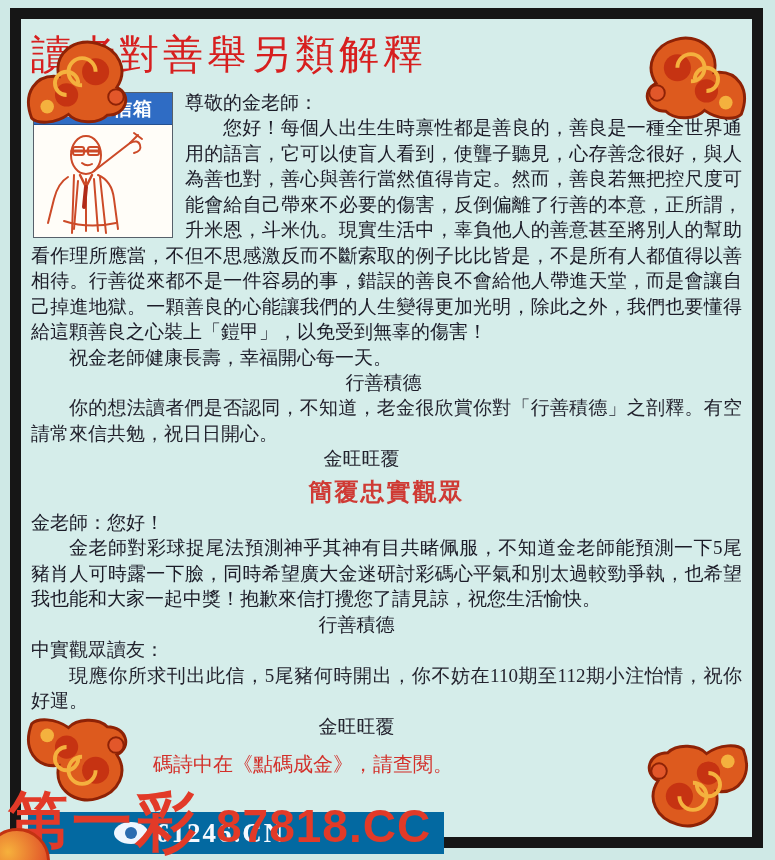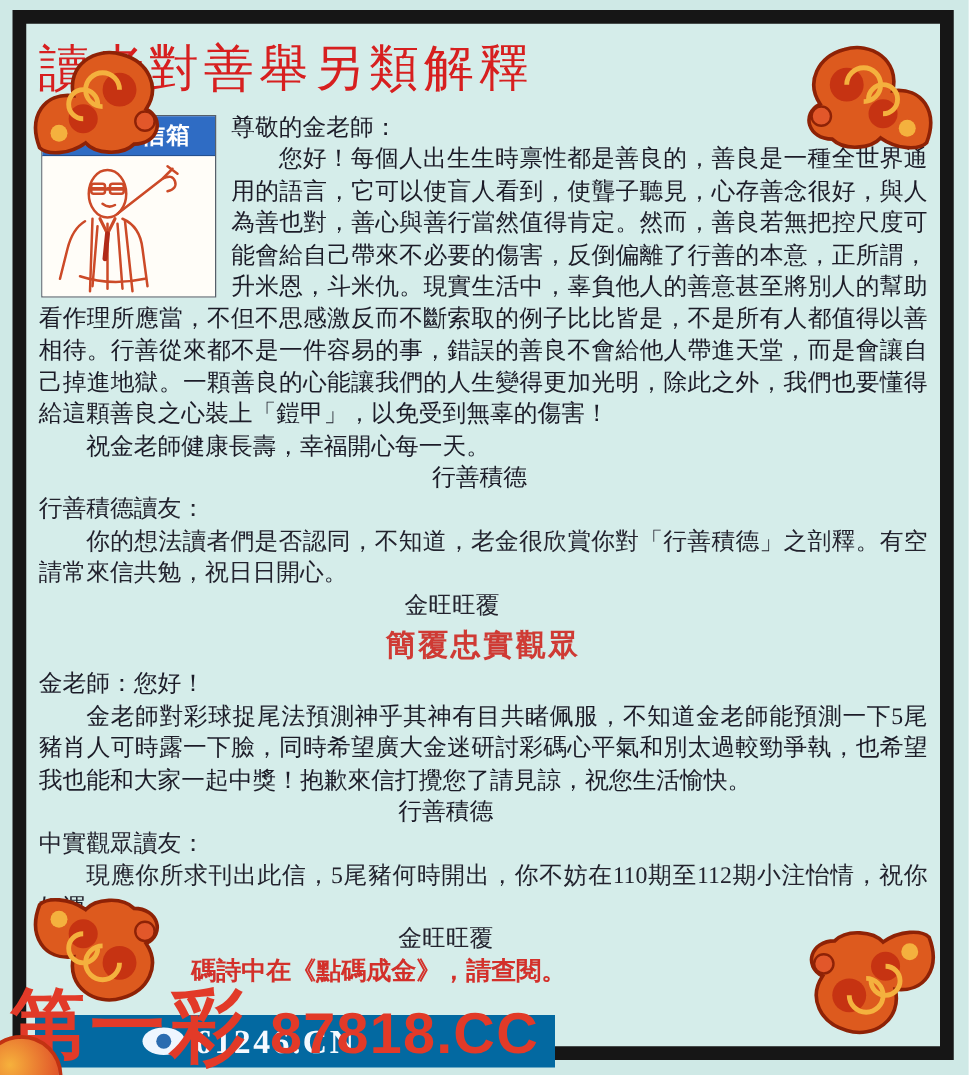--- a/index.html
+++ b/index.html
@@ -50,22 +50,22 @@
   .pr-60 { padding-right:60px; }
 
   .kai { color:#23232e; }
 
   .red-heading {
     text-align:center; color:#cf3a34; font-size:24px; font-weight:bold;
     letter-spacing:2px; margin:4px 0 2px 0;
   }
 
   .footer-note {
-    color:#d3302a; font-weight:bold; font-size:20px;
-    padding-left:122px; margin-top:0; white-space:nowrap;
+    color:#d3302a; font-weight:normal; font-size:20px;
+    padding-left:122px; margin-top:12px; white-space:nowrap;
   }
 
   
   .wm-banner {
     position:absolute; left:28px; top:812px; width:416px; height:42px;
     background:#0369a1; z-index:20; display:flex; align-items:center;
     padding-left:86px; color:#f4f9ff; font-weight:bold; font-size:27px;
     letter-spacing:2px;
   }
   .eye { position:relative; width:34px; height:22px; background:#eef6ff;
@@ -150,21 +150,20 @@
             </svg>
           </div>
         </div>
         <p class="salutation">尊敬的金老師：</p>
         <p class="indent">您好！每個人出生生時禀性都是善良的，善良是一種全世界通用的語言，它可以使盲人看到，使聾子聽見，心存善念很好，與人為善也對，善心與善行當然值得肯定。然而，善良若無把控尺度可能會給自己帶來不必要的傷害，反倒偏離了行善的本意，正所謂，升米恩，斗米仇。現實生活中，辜負他人的善意甚至將別人的幫助看作理所應當，不但不思感激反而不斷索取的例子比比皆是，不是所有人都值得以善相待。行善從來都不是一件容易的事，錯誤的善良不會給他人帶進天堂，而是會讓自己掉進地獄。一顆善良的心能讓我們的人生變得更加光明，除此之外，我們也要懂得給這顆善良之心裝上「鎧甲」，以免受到無辜的傷害！</p>
         <p class="indent">祝金老師健康長壽，幸福開心每一天。</p>
         <p class="signoff">行善積德</p>
       </section>
 
       <section class="kai">
-        <p>行善積德讀友：</p>
         <p class="indent">你的想法讀者們是否認同，不知道，老金很欣賞你對「行善積德」之剖釋。有空請常來信共勉，祝日日開心。</p>
         <p class="signoff pr-50">金旺旺覆</p>
       </section>
 
       <h2 class="red-heading">簡覆忠實觀眾</h2>
 
       <section>
         <p>金老師：您好！</p>
         <p class="indent">金老師對彩球捉尾法預測神乎其神有目共睹佩服，不知道金老師能預測一下5尾豬肖人可時露一下臉，同時希望廣大金迷研討彩碼心平氣和別太過較勁爭執，也希望我也能和大家一起中獎！抱歉來信打攪您了請見諒，祝您生活愉快。</p>
         <p class="signoff pr-60">行善積德</p>

